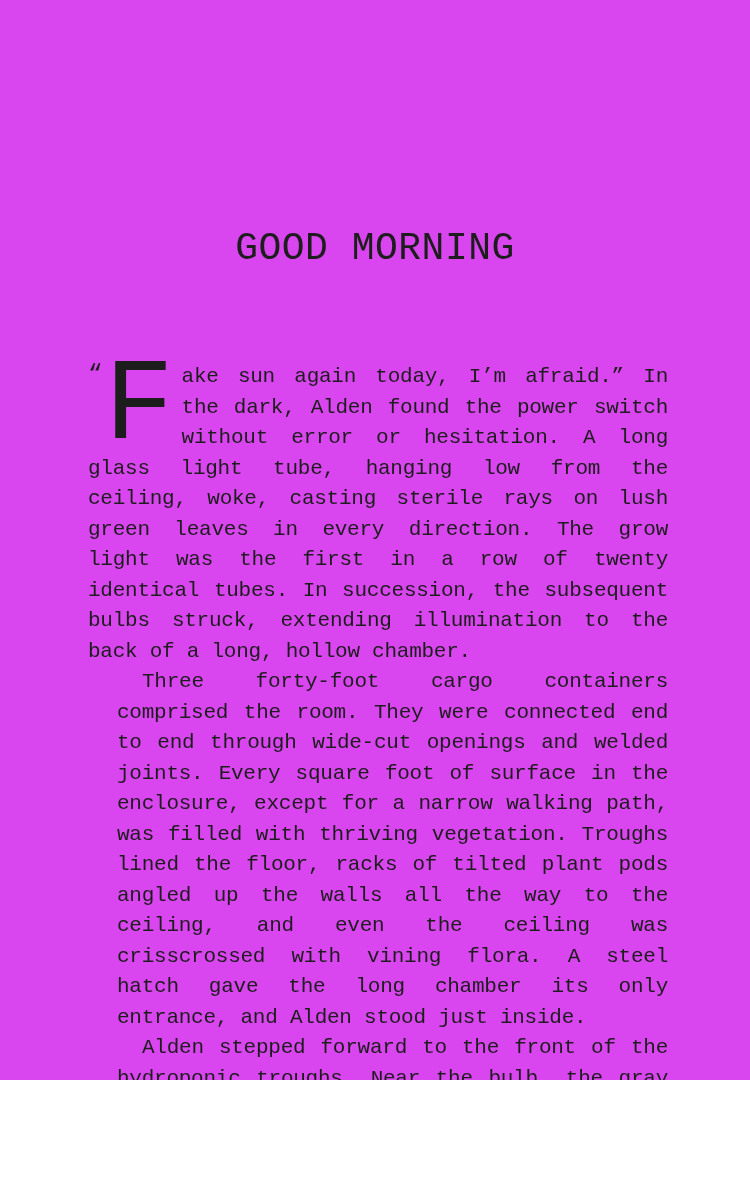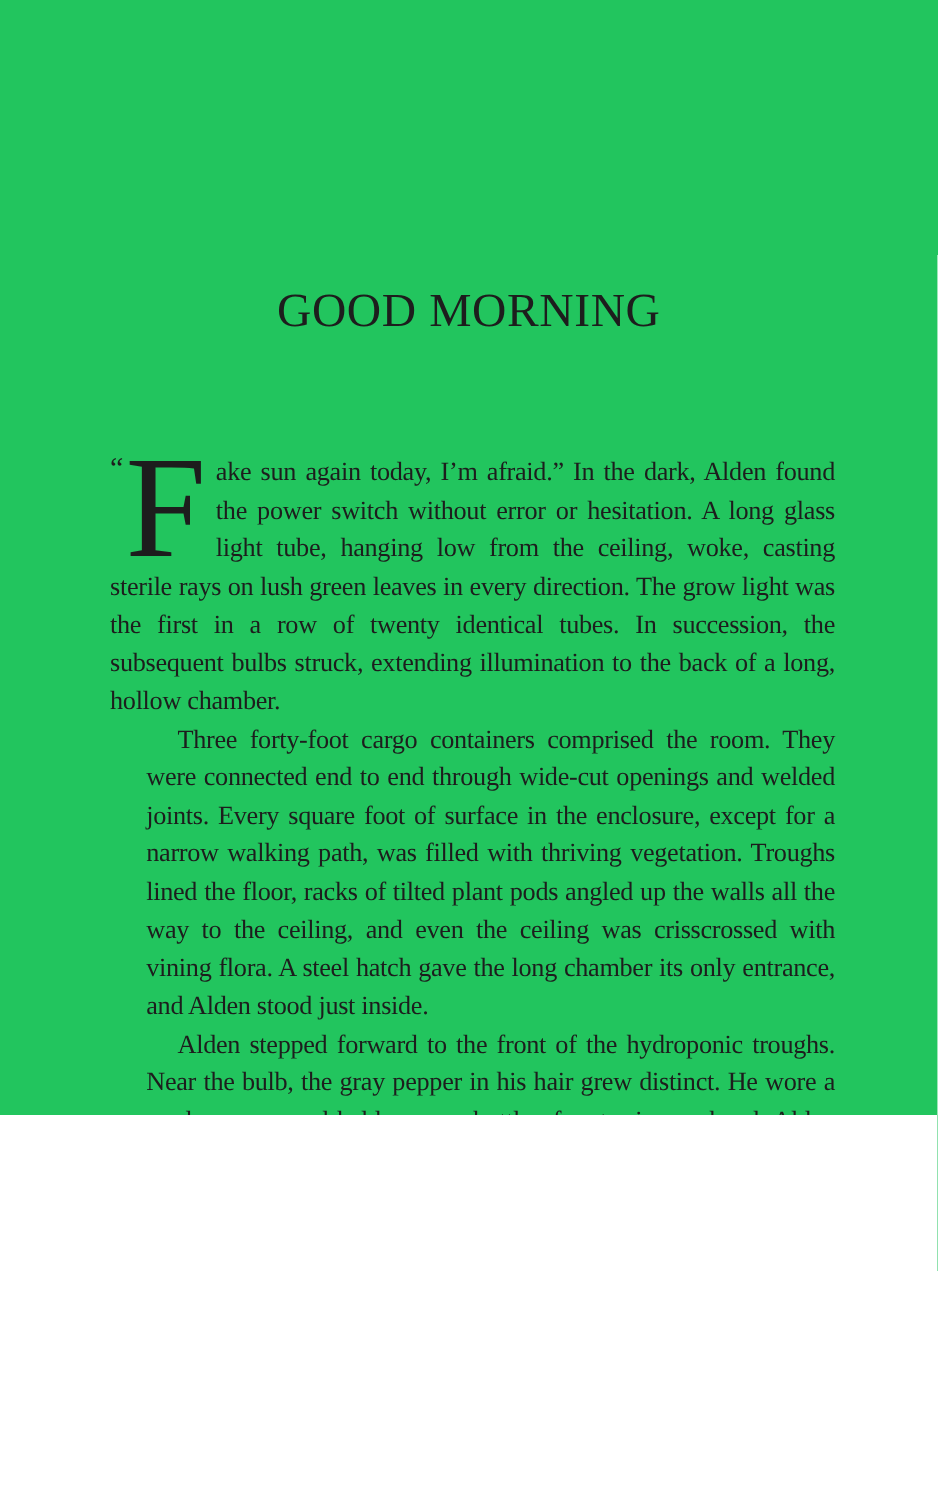--- a/index.html
+++ b/index.html
@@ -3,24 +3,24 @@
 <meta charset="utf-8">
 <style>
   html, body {
     margin: 0;
     padding: 0;
     background: #ffffff;
   }
   .page {
     position: relative;
     width: 750px;
-    height: 892px;
-    background: #22c55e;
+    height: 1080px;
+    background: #d946ef;
     overflow: hidden;
-    font-family: Liberation Serif, serif;
+    font-family: Liberation Mono, monospace;
     color: #1d1d1d;
   }
   .chapter-title {
     position: absolute;
     top: 228px;
     left: 0;
     width: 750px;
     margin: 0;
     text-align: center;
     font-size: 38px;

